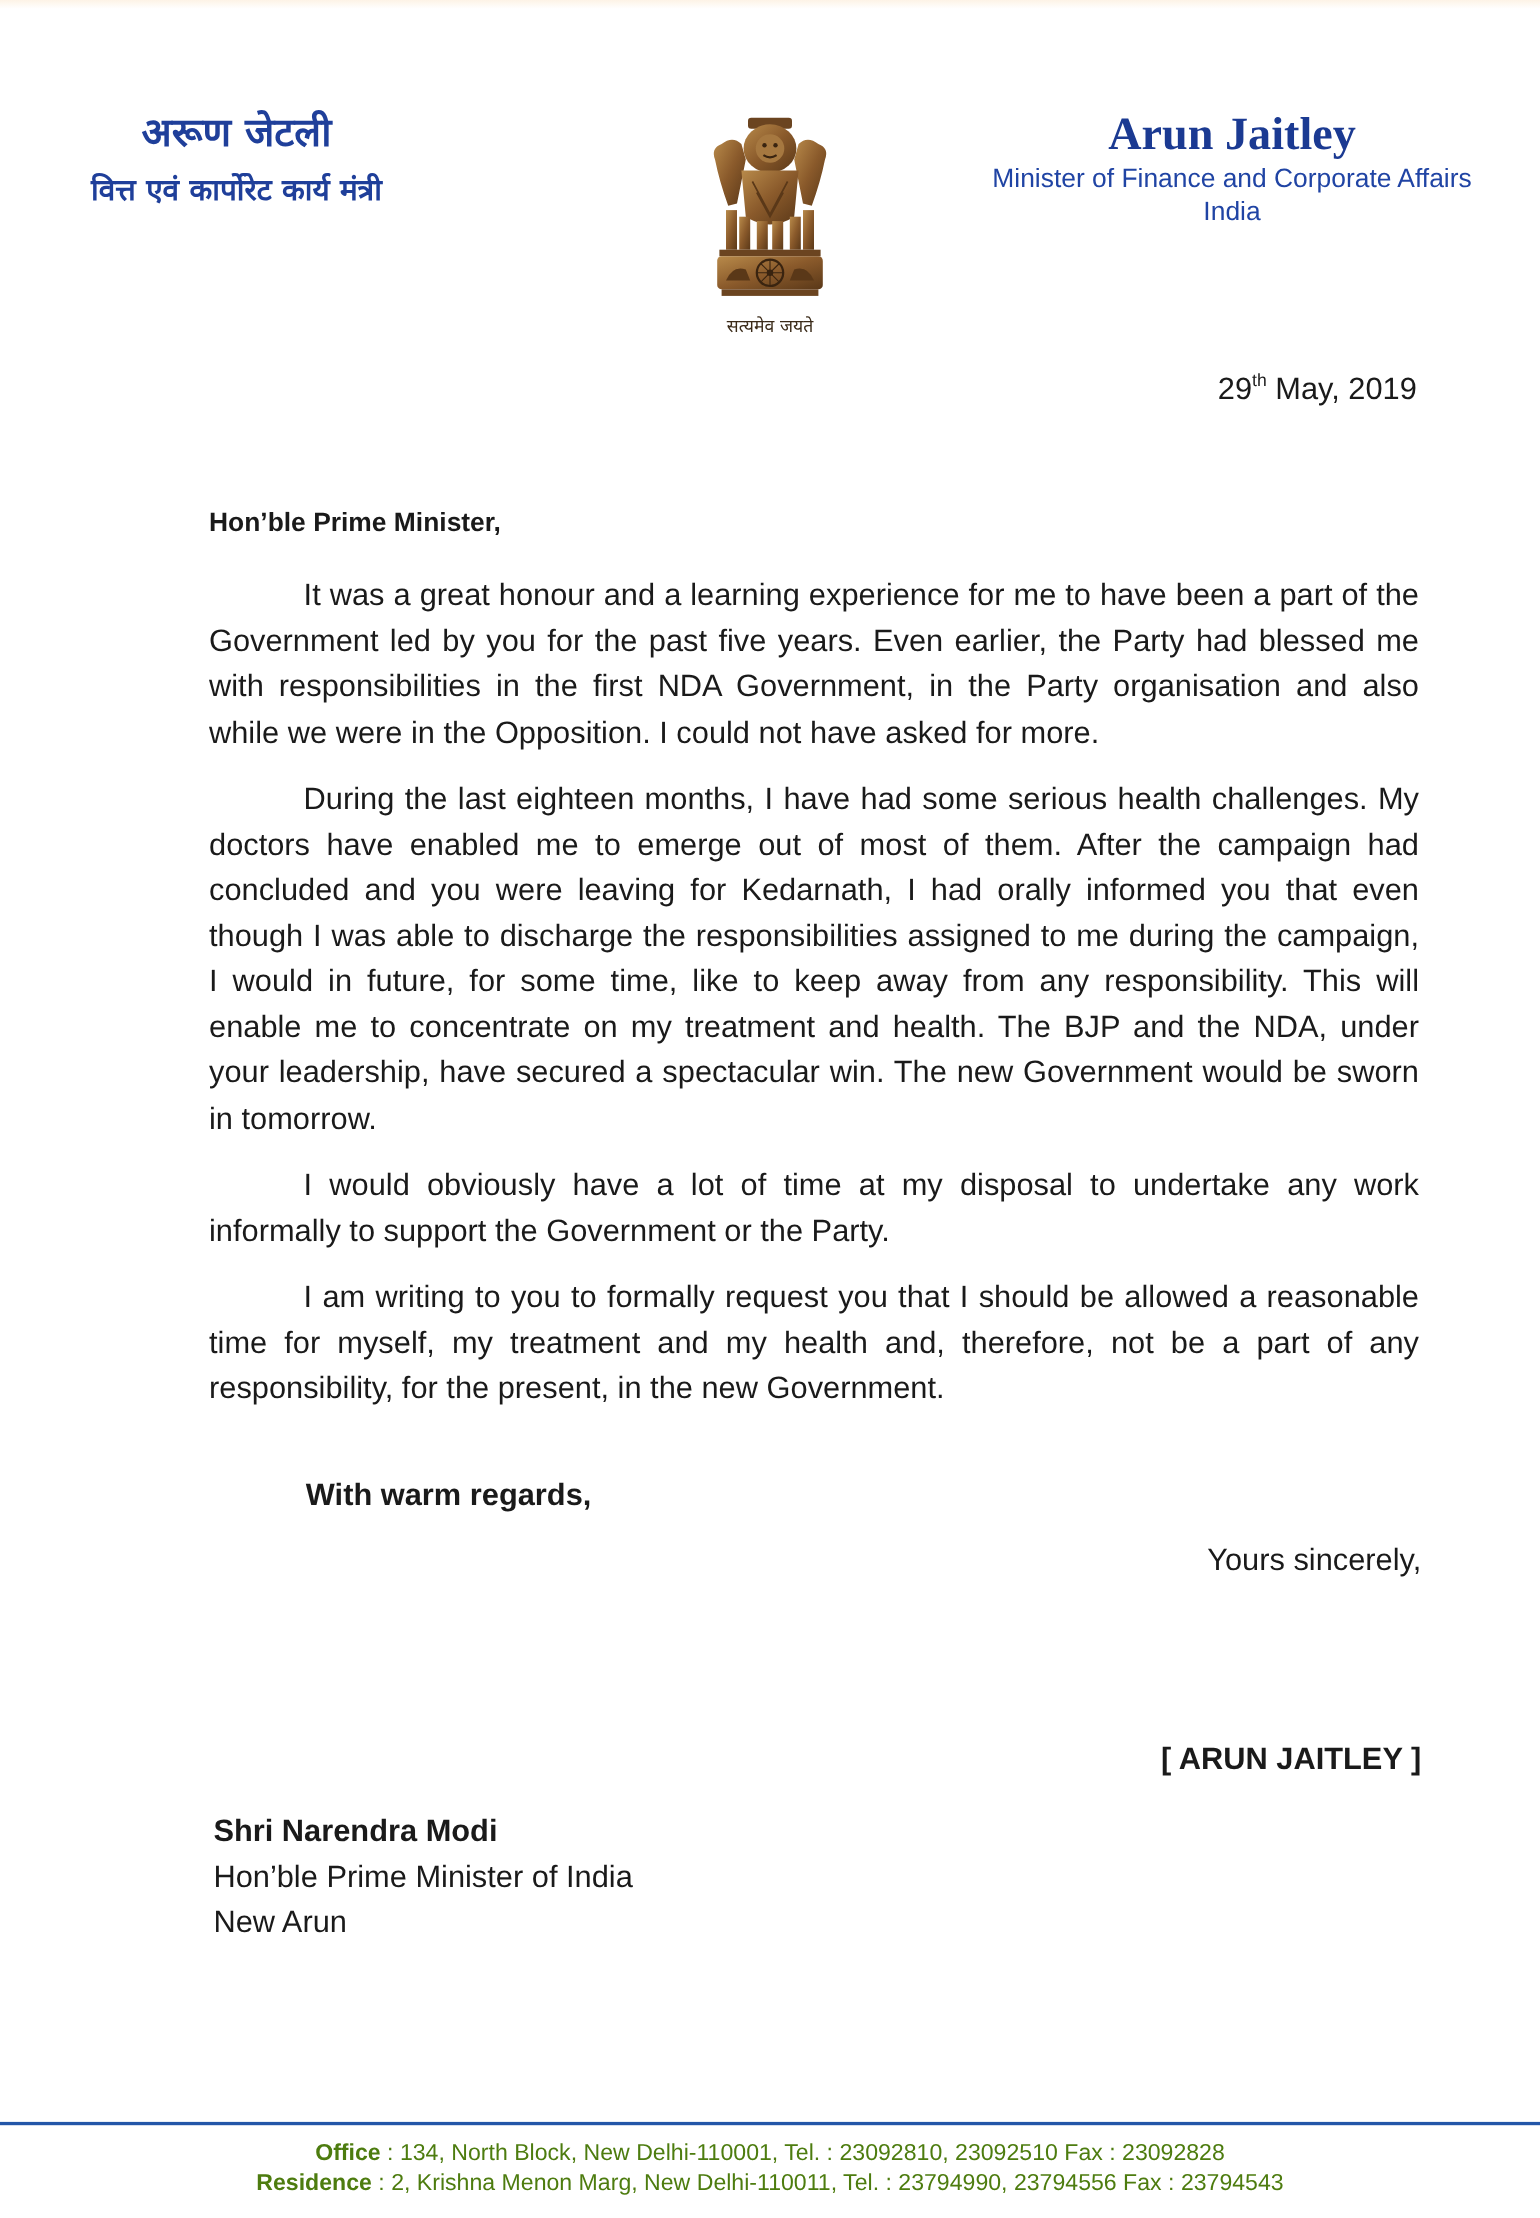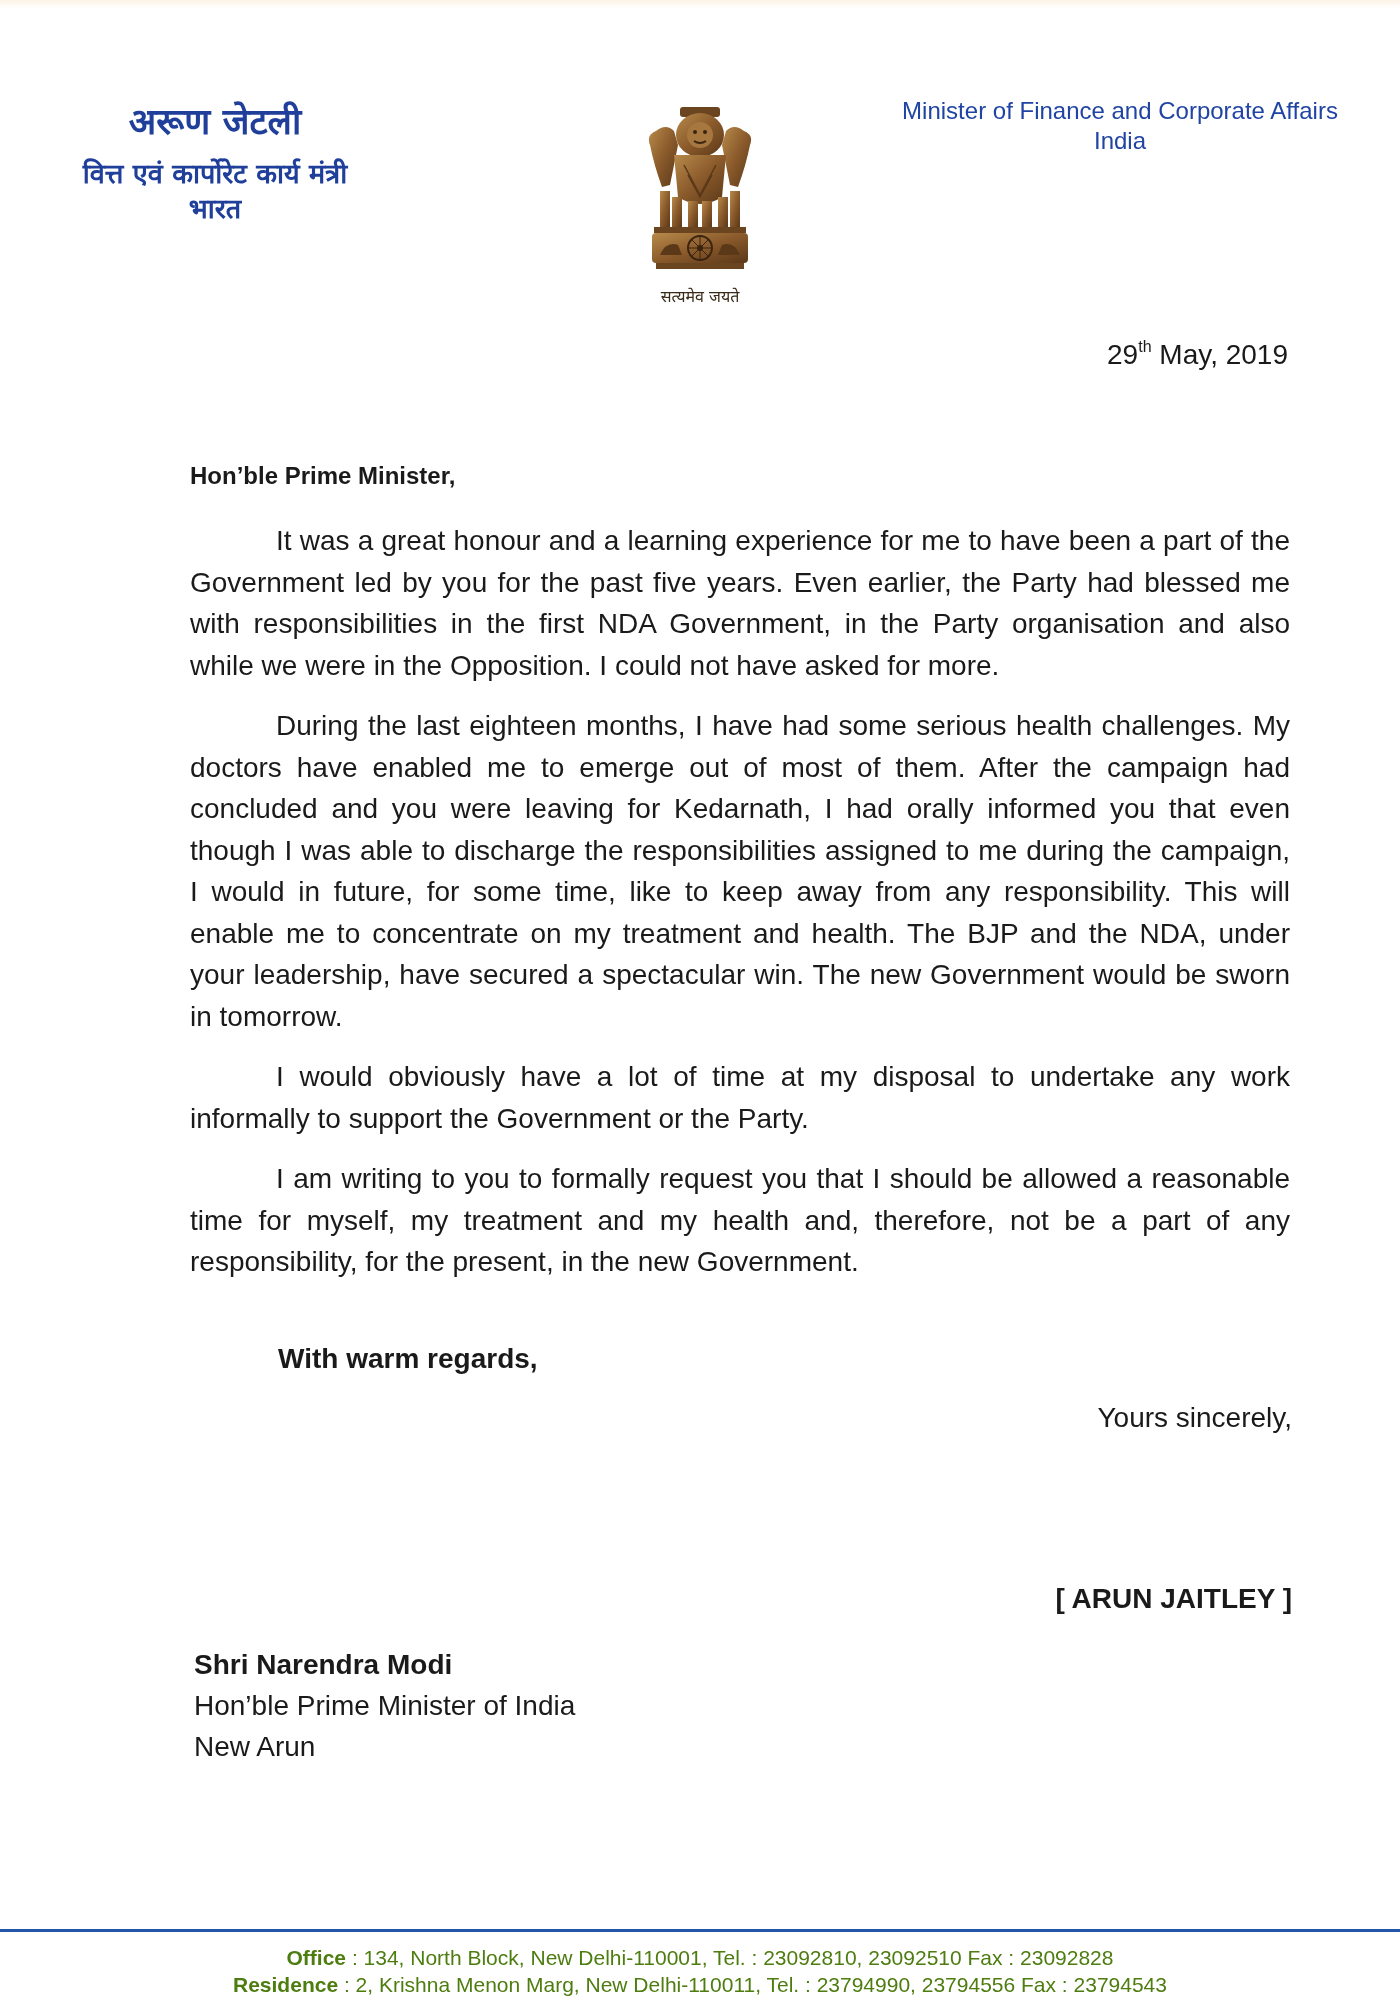--- a/index.html
+++ b/index.html
@@ -179,21 +179,20 @@
     }
   </style>
 </head>
 <body>
 
 <div class="page-tint"></div>
 
 <div class="hindi-block">
   <div class="hindi-name">अरूण जेटली</div>
   <div class="hindi-title">वित्त एवं कार्पोरेट कार्य मंत्री</div>
-  <div class="hindi-country">भारत</div>
 </div>
 
 <div class="emblem">
   <svg width="112" height="178" viewBox="0 0 112 178">
     <defs>
       <linearGradient id="bronze" x1="0" y1="0" x2="1" y2="1">
         <stop offset="0" stop-color="#b88a4a"></stop>
         <stop offset="0.5" stop-color="#8a5a2b"></stop>
         <stop offset="1" stop-color="#5a3818"></stop>
       </linearGradient>
@@ -225,20 +224,21 @@
     <circle cx="56" cy="143" r="3" fill="#3a2410"></circle>
     <path d="M56 131 L56 155 M44 143 L68 143 M48 135 L64 151 M64 135 L48 151" stroke="#3a2410" stroke-width="1"></path>
     <path d="M16 150 Q22 136 34 140 L38 150 Z" fill="#5a3818"></path>
     <path d="M96 150 Q90 136 78 140 L74 150 Z" fill="#5a3818"></path>
     <rect x="12" y="158" width="88" height="6" fill="#6b4420"></rect>
   </svg>
   <div class="emblem-motto">सत्यमेव जयते</div>
 </div>
 
 <div class="english-block">
+  <div class="english-name">Arun Jaitley</div>
   <div class="english-title">Minister of Finance and Corporate Affairs</div>
   <div class="english-country">India</div>
 </div>
 
 <div class="date"><span>29</span><sup>th</sup><span> May, 2019</span></div>
 
 <div class="salutation">Hon’ble Prime Minister,</div>
 
 <div class="letter-body">
   <p class="para">It was a great honour and a learning experience for me to have been a part of the Government led by you for the past five years.  Even earlier, the Party had blessed me with responsibilities in the first NDA Government, in the Party organisation and also while we were in the Opposition.  I could not have asked for more.</p>

